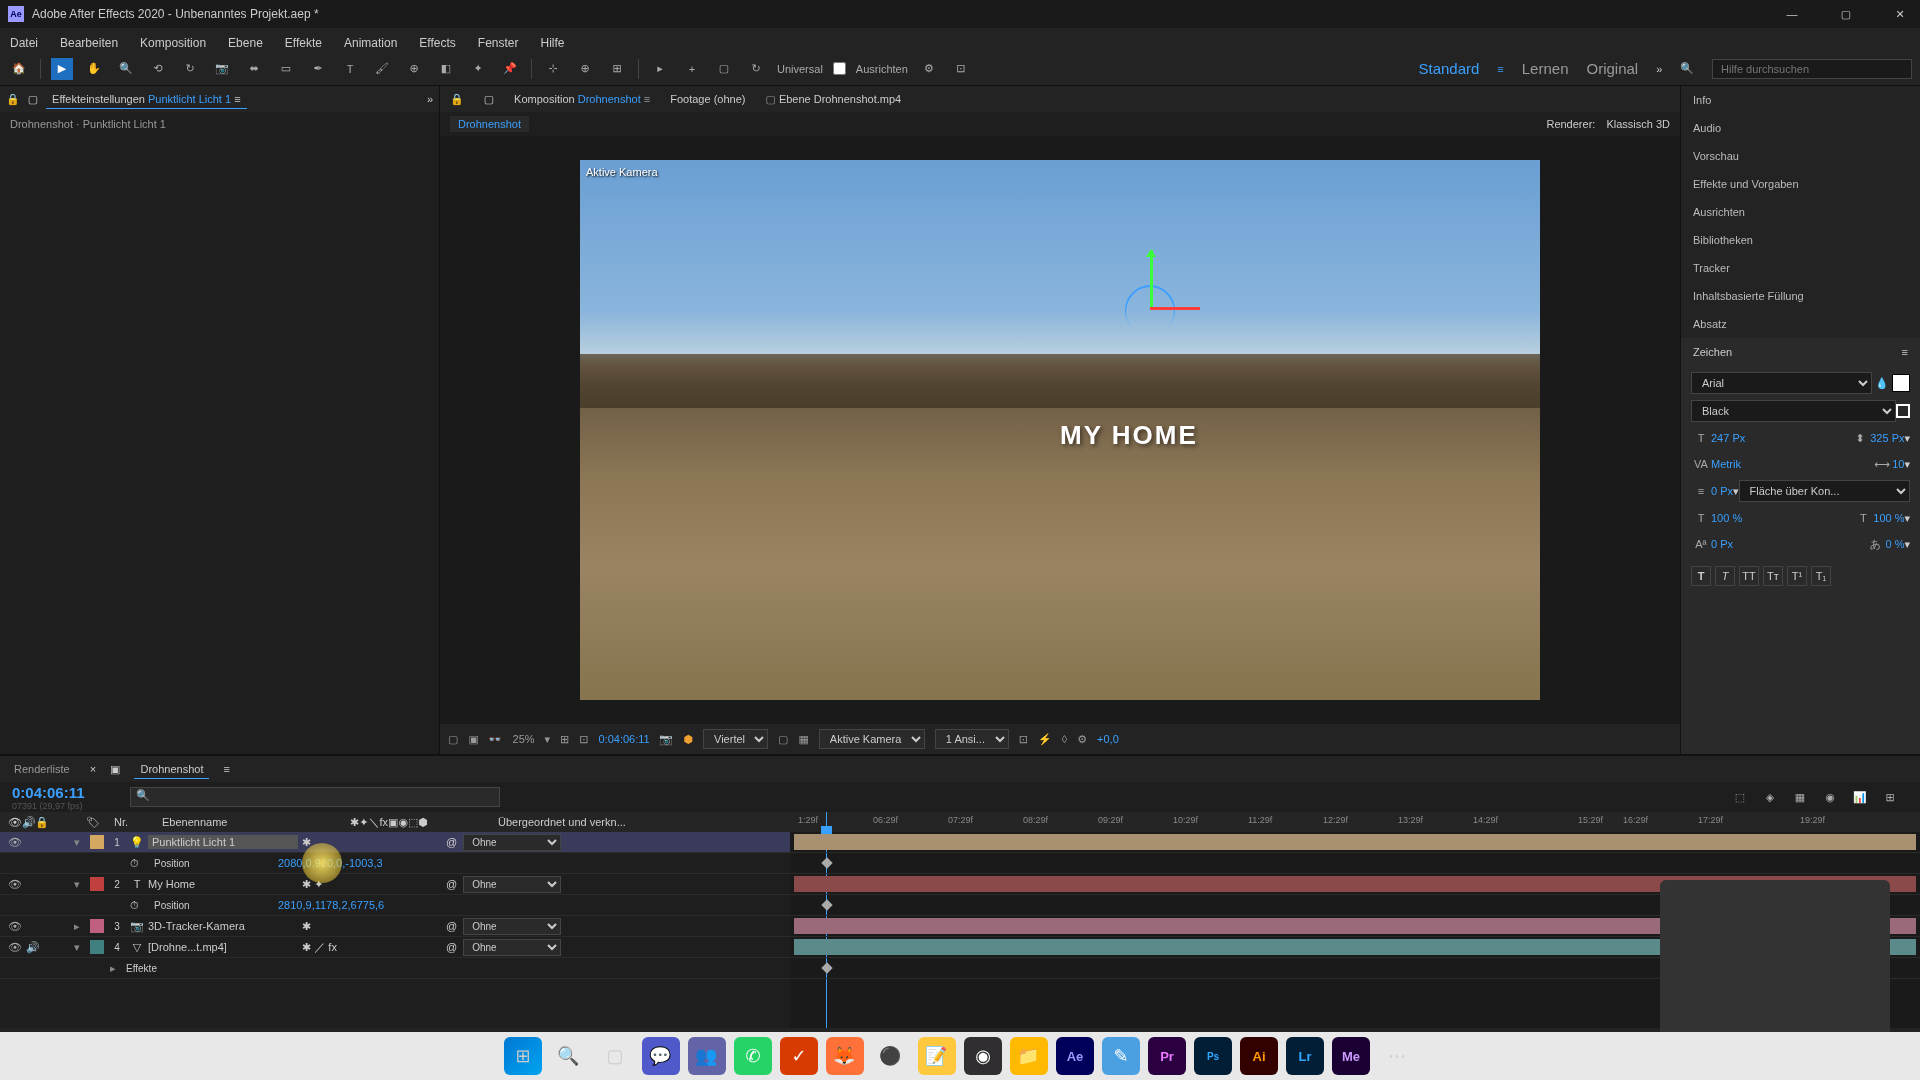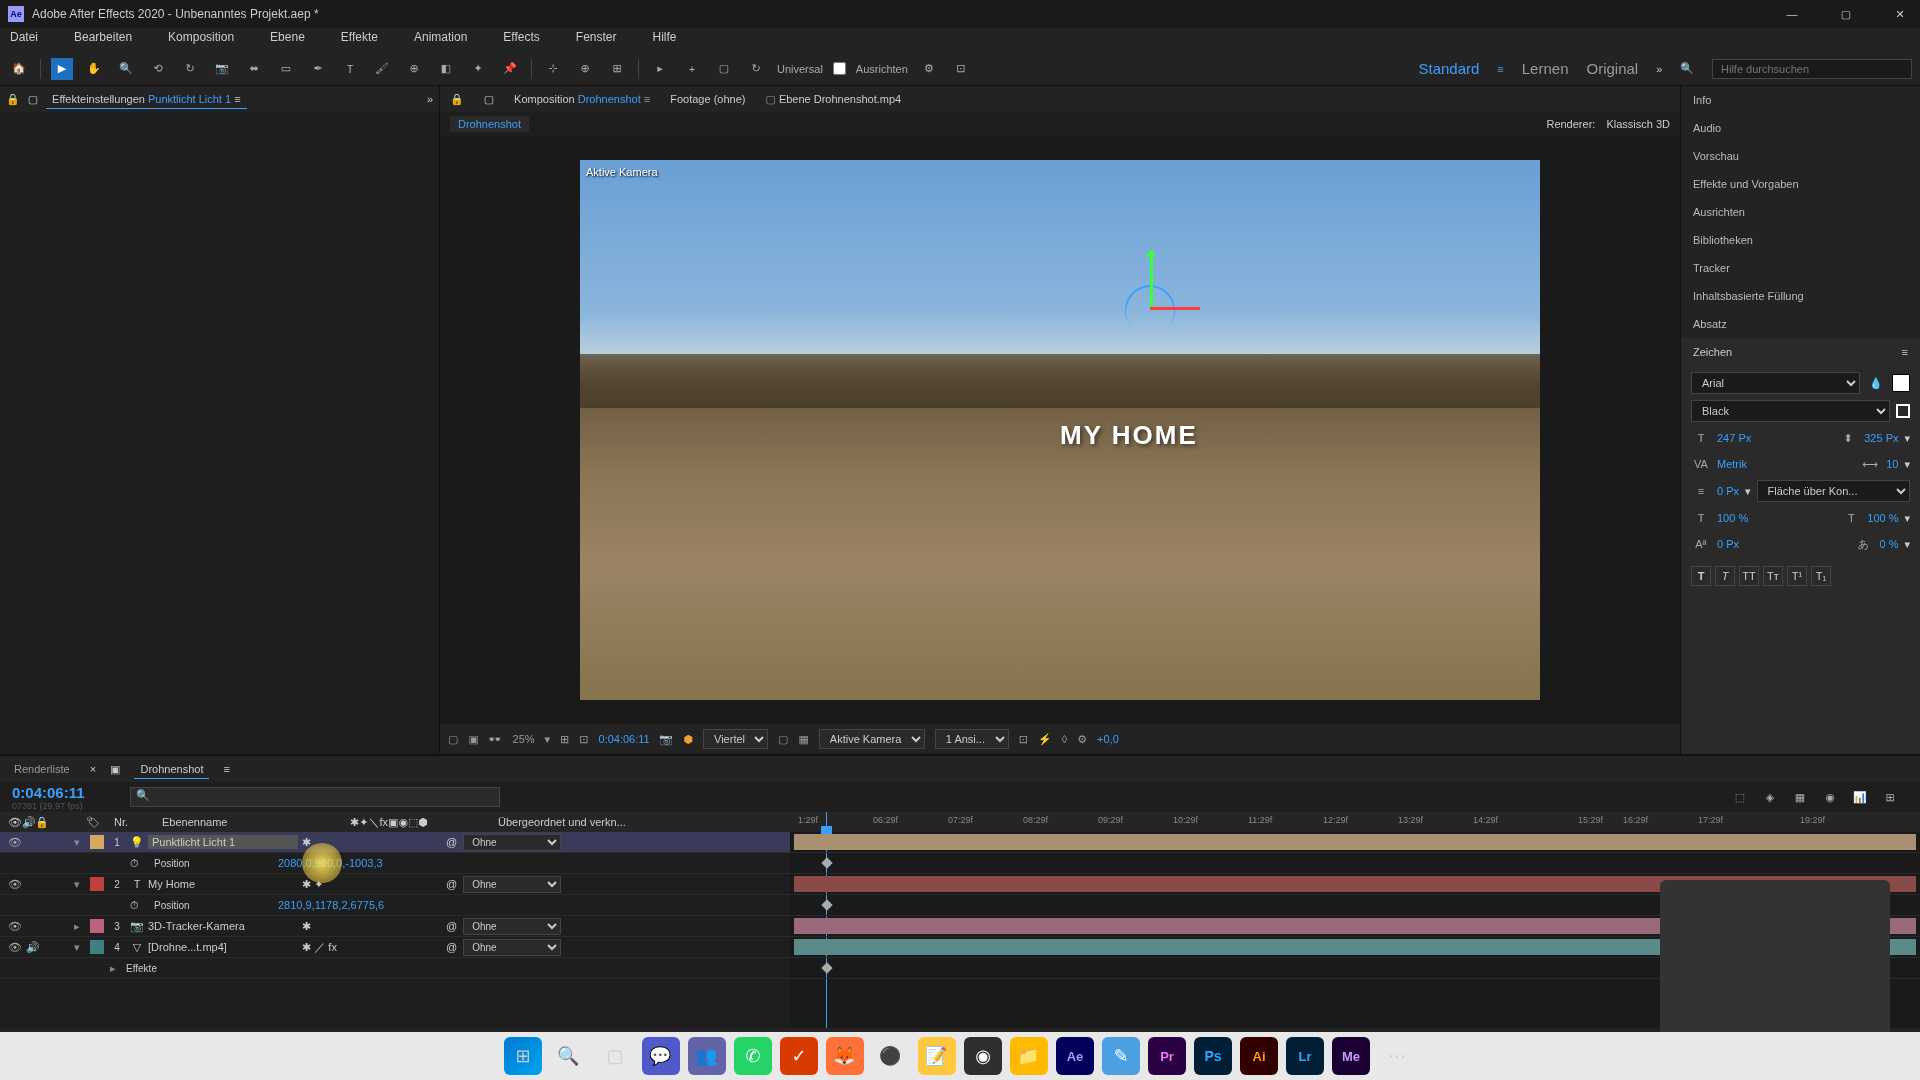--- a/index.html
+++ b/index.html
@@ -2,21 +2,21 @@
 <html><head>
 <meta charset="utf-8">
 <style>
 *{margin:0;padding:0;box-sizing:border-box;font-family:'Segoe UI',Arial,sans-serif;font-size:11px;color:#ccc;user-select:none}
 body{background:#232323;width:1920px;height:1080px;overflow:hidden;position:relative}
 .title-bar{height:28px;background:#1a1a1a;display:flex;align-items:center;padding:0 8px}
 .title-bar .ae-logo{width:16px;height:16px;background:#9999ff;margin-right:8px;display:flex;align-items:center;justify-content:center;font-size:9px;font-weight:bold;color:#00005b}
 .title-bar span{font-size:12px}
 .win-ctrls{margin-left:auto;display:flex;gap:30px}
 .win-ctrls div{width:24px;text-align:center;cursor:pointer}
-.menu-bar{height:24px;background:#232323;display:flex;align-items:flex-start;padding:0 6px;gap:28px}
+.menu-bar{height:24px;background:#232323;display:flex;align-items:flex-end;padding:0 6px;gap:14px}
 .menu-bar span{font-size:12px;padding:2px 4px;cursor:pointer}
 .tool-bar{height:34px;background:#232323;display:flex;align-items:center;padding:0 8px;gap:10px;border-bottom:1px solid #111}
 .tool-bar .tool{width:22px;height:22px;display:flex;align-items:center;justify-content:center;color:#aaa;cursor:pointer}
 .tool-bar .tool.active{background:#1f6fc0;color:#fff}
 .tool-bar .sep{width:1px;height:20px;background:#444}
 .tool-bar .label{font-size:11px;color:#aaa}
 .tool-bar .ws{margin-left:auto;display:flex;gap:18px;align-items:center}
 .tool-bar .ws .ws-item{color:#999;font-size:15px;cursor:pointer}
 .tool-bar .ws .ws-item.active{color:#3aa0ff}
 .search-box{background:#1a1a1a;border:1px solid #444;padding:3px 8px;width:200px;color:#888}
@@ -44,21 +44,21 @@
 .gizmo .axis-x{position:absolute;width:50px;height:3px;background:#ff3c3c;bottom:0;left:0}
 .gizmo .arc{position:absolute;width:50px;height:50px;border:2px solid #3c9fff;border-radius:50%;bottom:-25px;left:-25px;border-bottom:none;border-left:none;transform:rotate(-45deg)}
 .my-home{position:absolute;top:260px;left:480px;color:#fff;font-size:26px;font-weight:900;letter-spacing:2px;text-shadow:2px 2px 4px rgba(0,0,0,0.5)}
 .view-controls{height:30px;background:#232323;display:flex;align-items:center;padding:0 8px;gap:10px}
 .view-controls .vc{color:#999;font-size:11px}
 .view-controls select{background:#2a2a2a;border:1px solid #444;color:#ccc;padding:2px 6px;font-size:11px}
 .right-panel{width:240px;background:#232323;border-left:1px solid #111;display:flex;flex-direction:column}
 .rp-item{padding:8px 12px;font-size:11px;color:#bbb;cursor:pointer}
 .rp-item.active{background:#2a2a2a}
 .char-panel{padding:6px 10px;background:#2a2a2a;flex:1}
-.char-row{display:flex;align-items:center;gap:6px;margin-bottom:6px}
+.char-row{display:flex;align-items:center;gap:0;margin-bottom:6px}
 .char-row select,.char-row input{background:#1a1a1a;border:1px solid #444;color:#ccc;padding:3px 6px;font-size:11px;flex:1}
 .char-row .val{color:#3aa0ff;font-size:11px}
 .char-row .icn{width:20px;height:20px;display:flex;align-items:center;justify-content:center;color:#aaa}
 .char-styles{display:flex;gap:4px;padding-top:6px}
 .char-styles .cs{width:20px;height:20px;display:flex;align-items:center;justify-content:center;border:1px solid #444;cursor:pointer}
 .timeline{height:296px;background:#1e1e1e;display:flex;flex-direction:column;border-top:2px solid #111}
 .tl-tabs{height:26px;display:flex;align-items:center;padding:0 8px;gap:14px;background:#232323}
 .tl-tab{font-size:11px;color:#999;padding:3px 6px}
 .tl-tab.active{color:#ccc;border-bottom:1px solid #3aa0ff}
 .tl-header{height:30px;display:flex;align-items:center}
@@ -106,21 +106,21 @@
 .tl-kf{position:absolute;width:8px;height:8px;background:#aaa;transform:rotate(45deg);top:6px}
 .highlight-ring{position:absolute;width:40px;height:40px;border-radius:50%;background:radial-gradient(circle,rgba(255,230,100,0.9),rgba(255,200,0,0.3));pointer-events:none}
 .tl-footer{height:22px;background:#232323;display:flex;align-items:center;padding:0 8px;font-size:10px;color:#888}
 .tl-footer .center-text{flex:1;text-align:center}
 .webcam{position:absolute;bottom:30px;right:30px;width:230px;height:170px;background:#333;border-radius:6px}
 .taskbar{position:absolute;bottom:0;left:0;right:0;height:48px;background:#e8e8e8;display:flex;align-items:center;justify-content:center;gap:8px}
 .taskbar .tb{width:38px;height:38px;border-radius:6px;display:flex;align-items:center;justify-content:center;font-size:18px}
 .taskbar .tb.win{background:linear-gradient(135deg,#0078d4,#00a4ef)}
 .taskbar .tb.ae{background:#00005b;color:#9999ff;font-weight:bold;font-size:13px}
 .taskbar .tb.pr{background:#2a0040;color:#ea77ff;font-weight:bold;font-size:13px}
-.taskbar .tb.ps{background:#001e36;color:#31a8ff;font-weight:bold;font-size:14px}
+.taskbar .tb.ps{background:#001e36;color:#31a8ff;font-weight:bold;font-size:10px}
 .taskbar .tb.ai{background:#330000;color:#ff9a00;font-weight:bold;font-size:13px}
 .taskbar .tb.lr{background:#001e36;color:#31a8ff;font-weight:bold;font-size:13px}
 .taskbar .tb.me{background:#1a0033;color:#cc99ff;font-weight:bold;font-size:13px}
 </style>
 </head>
 <body>
 
 <div class="title-bar">
   <div class="ae-logo">Ae</div>
   <span>Adobe After Effects 2020 - Unbenanntes Projekt.aep *</span>
@@ -191,20 +191,21 @@
   <div class="left-panel">
     <div class="panel-tabs">
       <span>🔒</span>
       <span>▢</span>
       <span class="ptab active">
         <span>Effekteinstellungen</span>
         <span class="highlight">Punktlicht Licht 1</span> ≡
       </span>
       <span style="margin-left:auto">»</span>
     </div>
+    <div class="panel-sub">Drohnenshot · Punktlicht Licht 1</div>
   </div>
 
   <div class="center-panel">
     <div class="center-tabs">
       <span>🔒</span>
       <span>▢</span>
       <span class="ct">
         <span>Komposition</span>
         <span class="hl">Drohnenshot</span> ≡
       </span>

